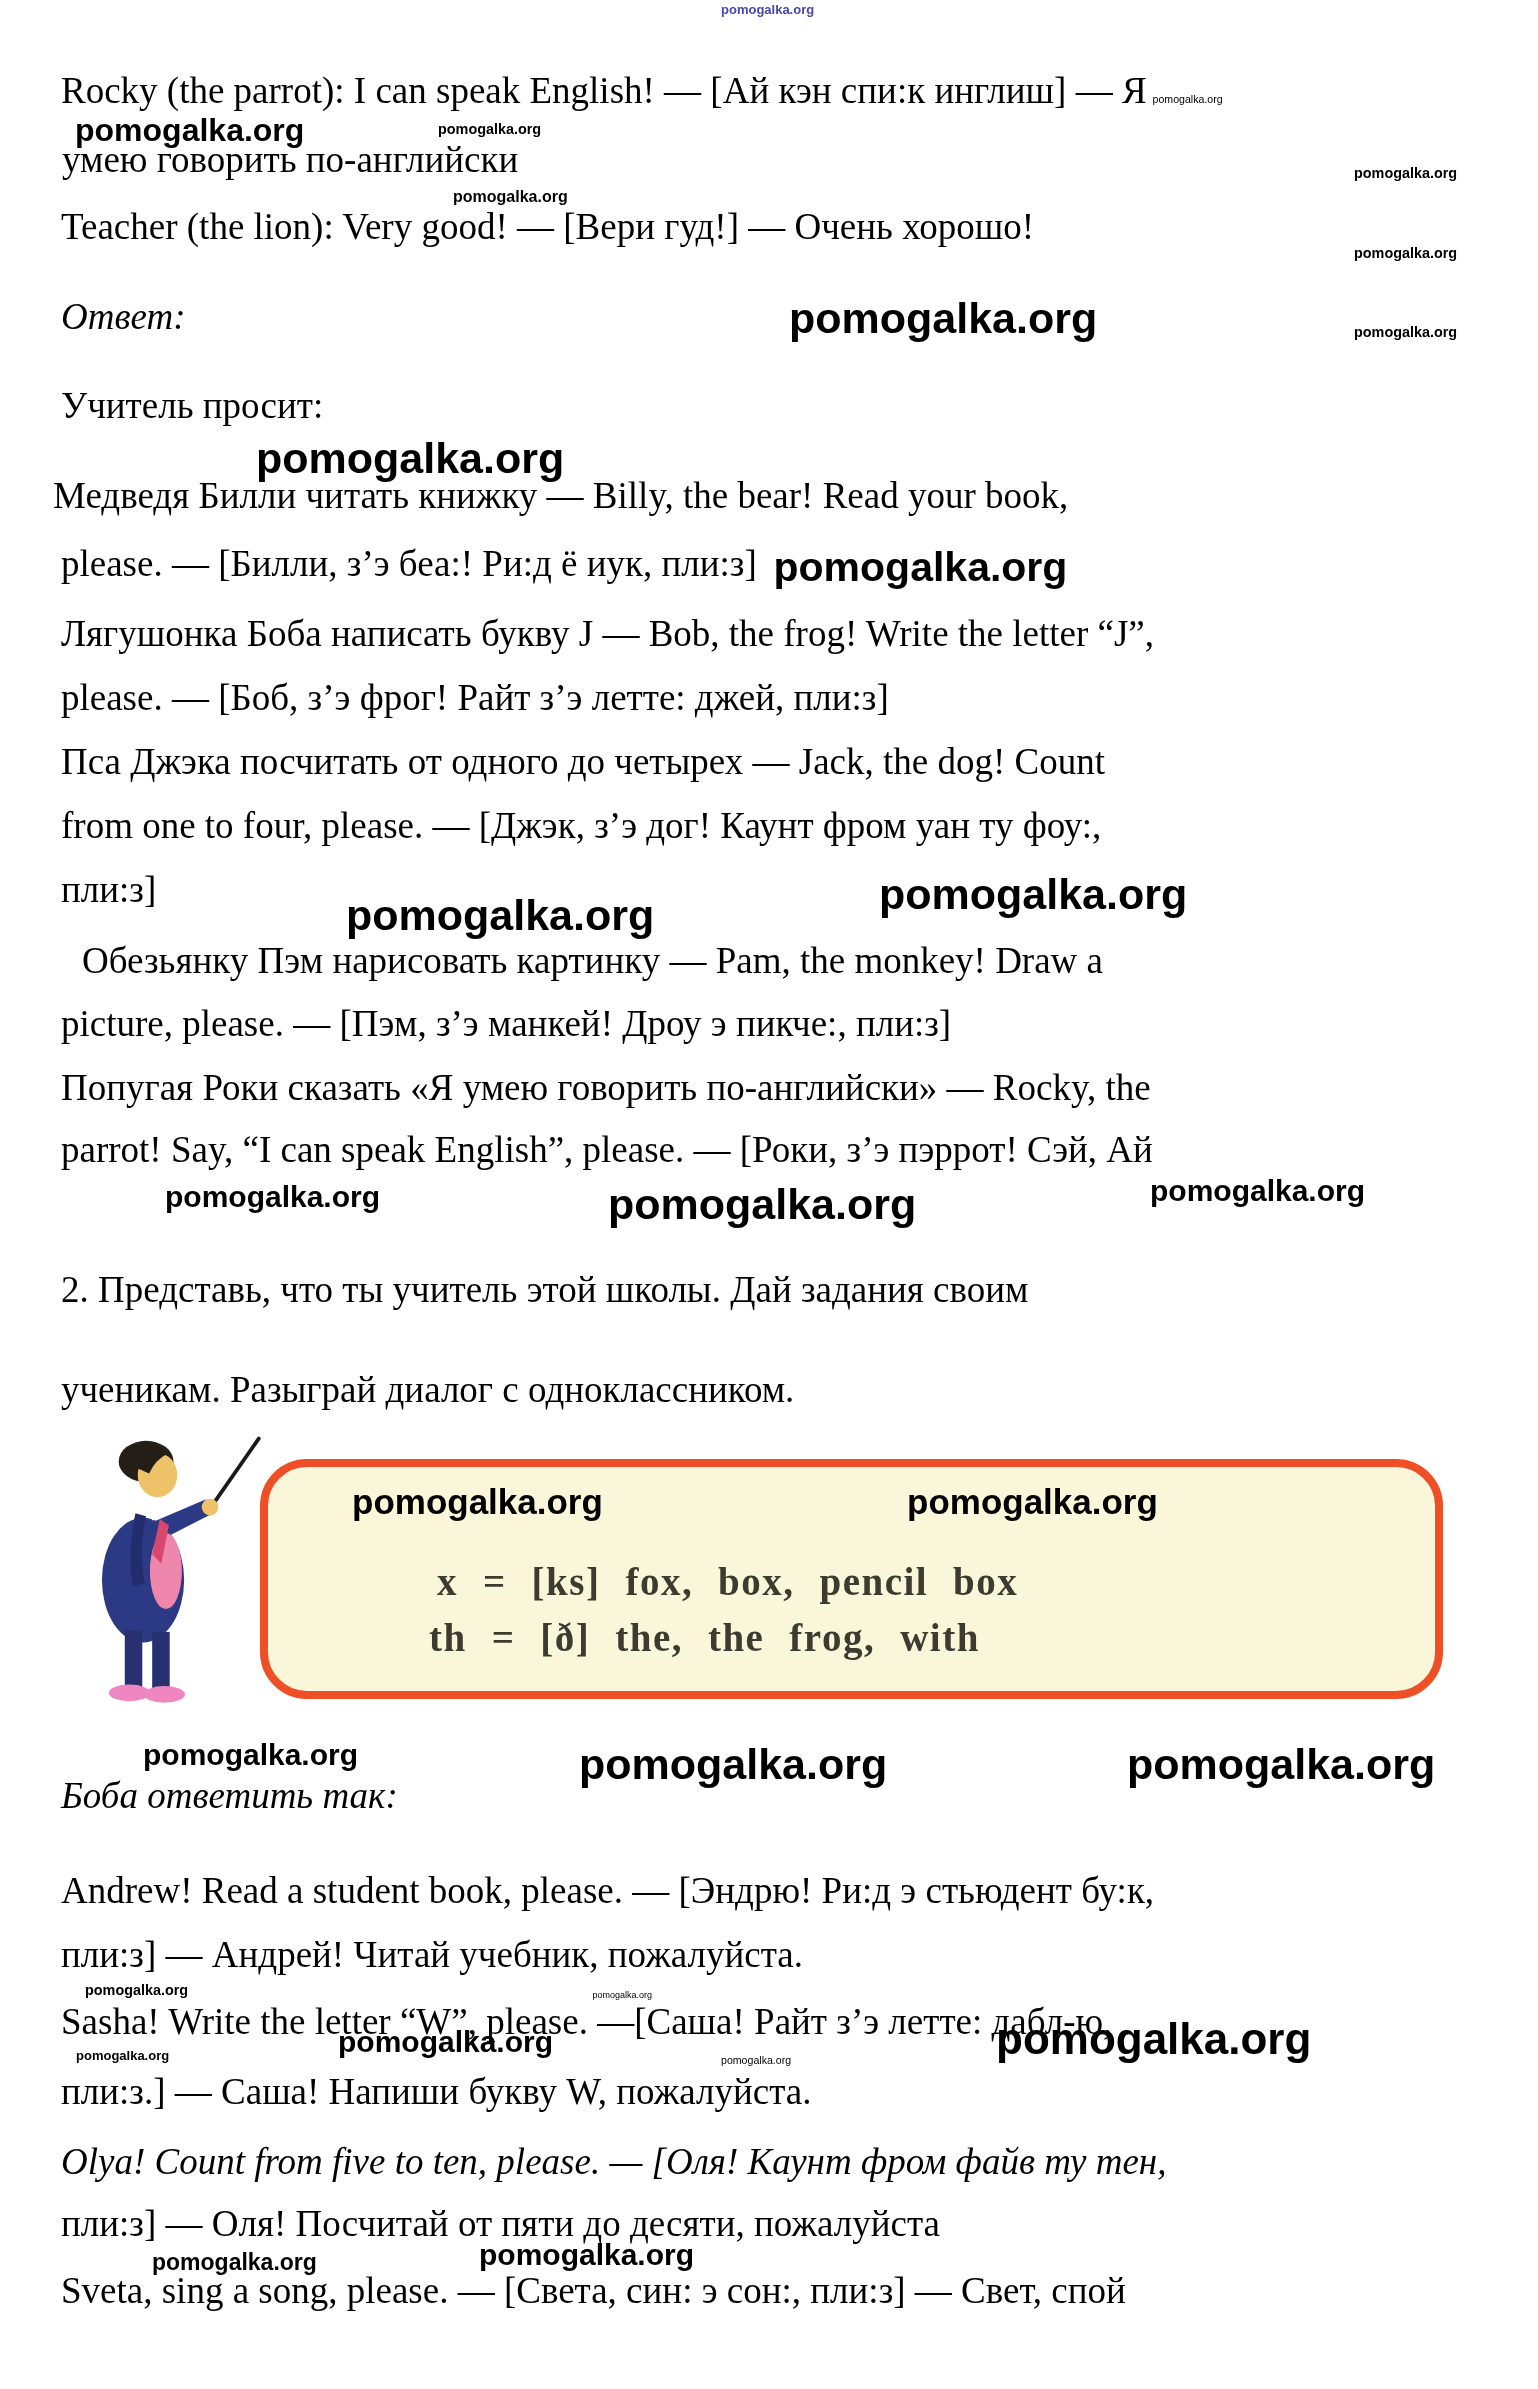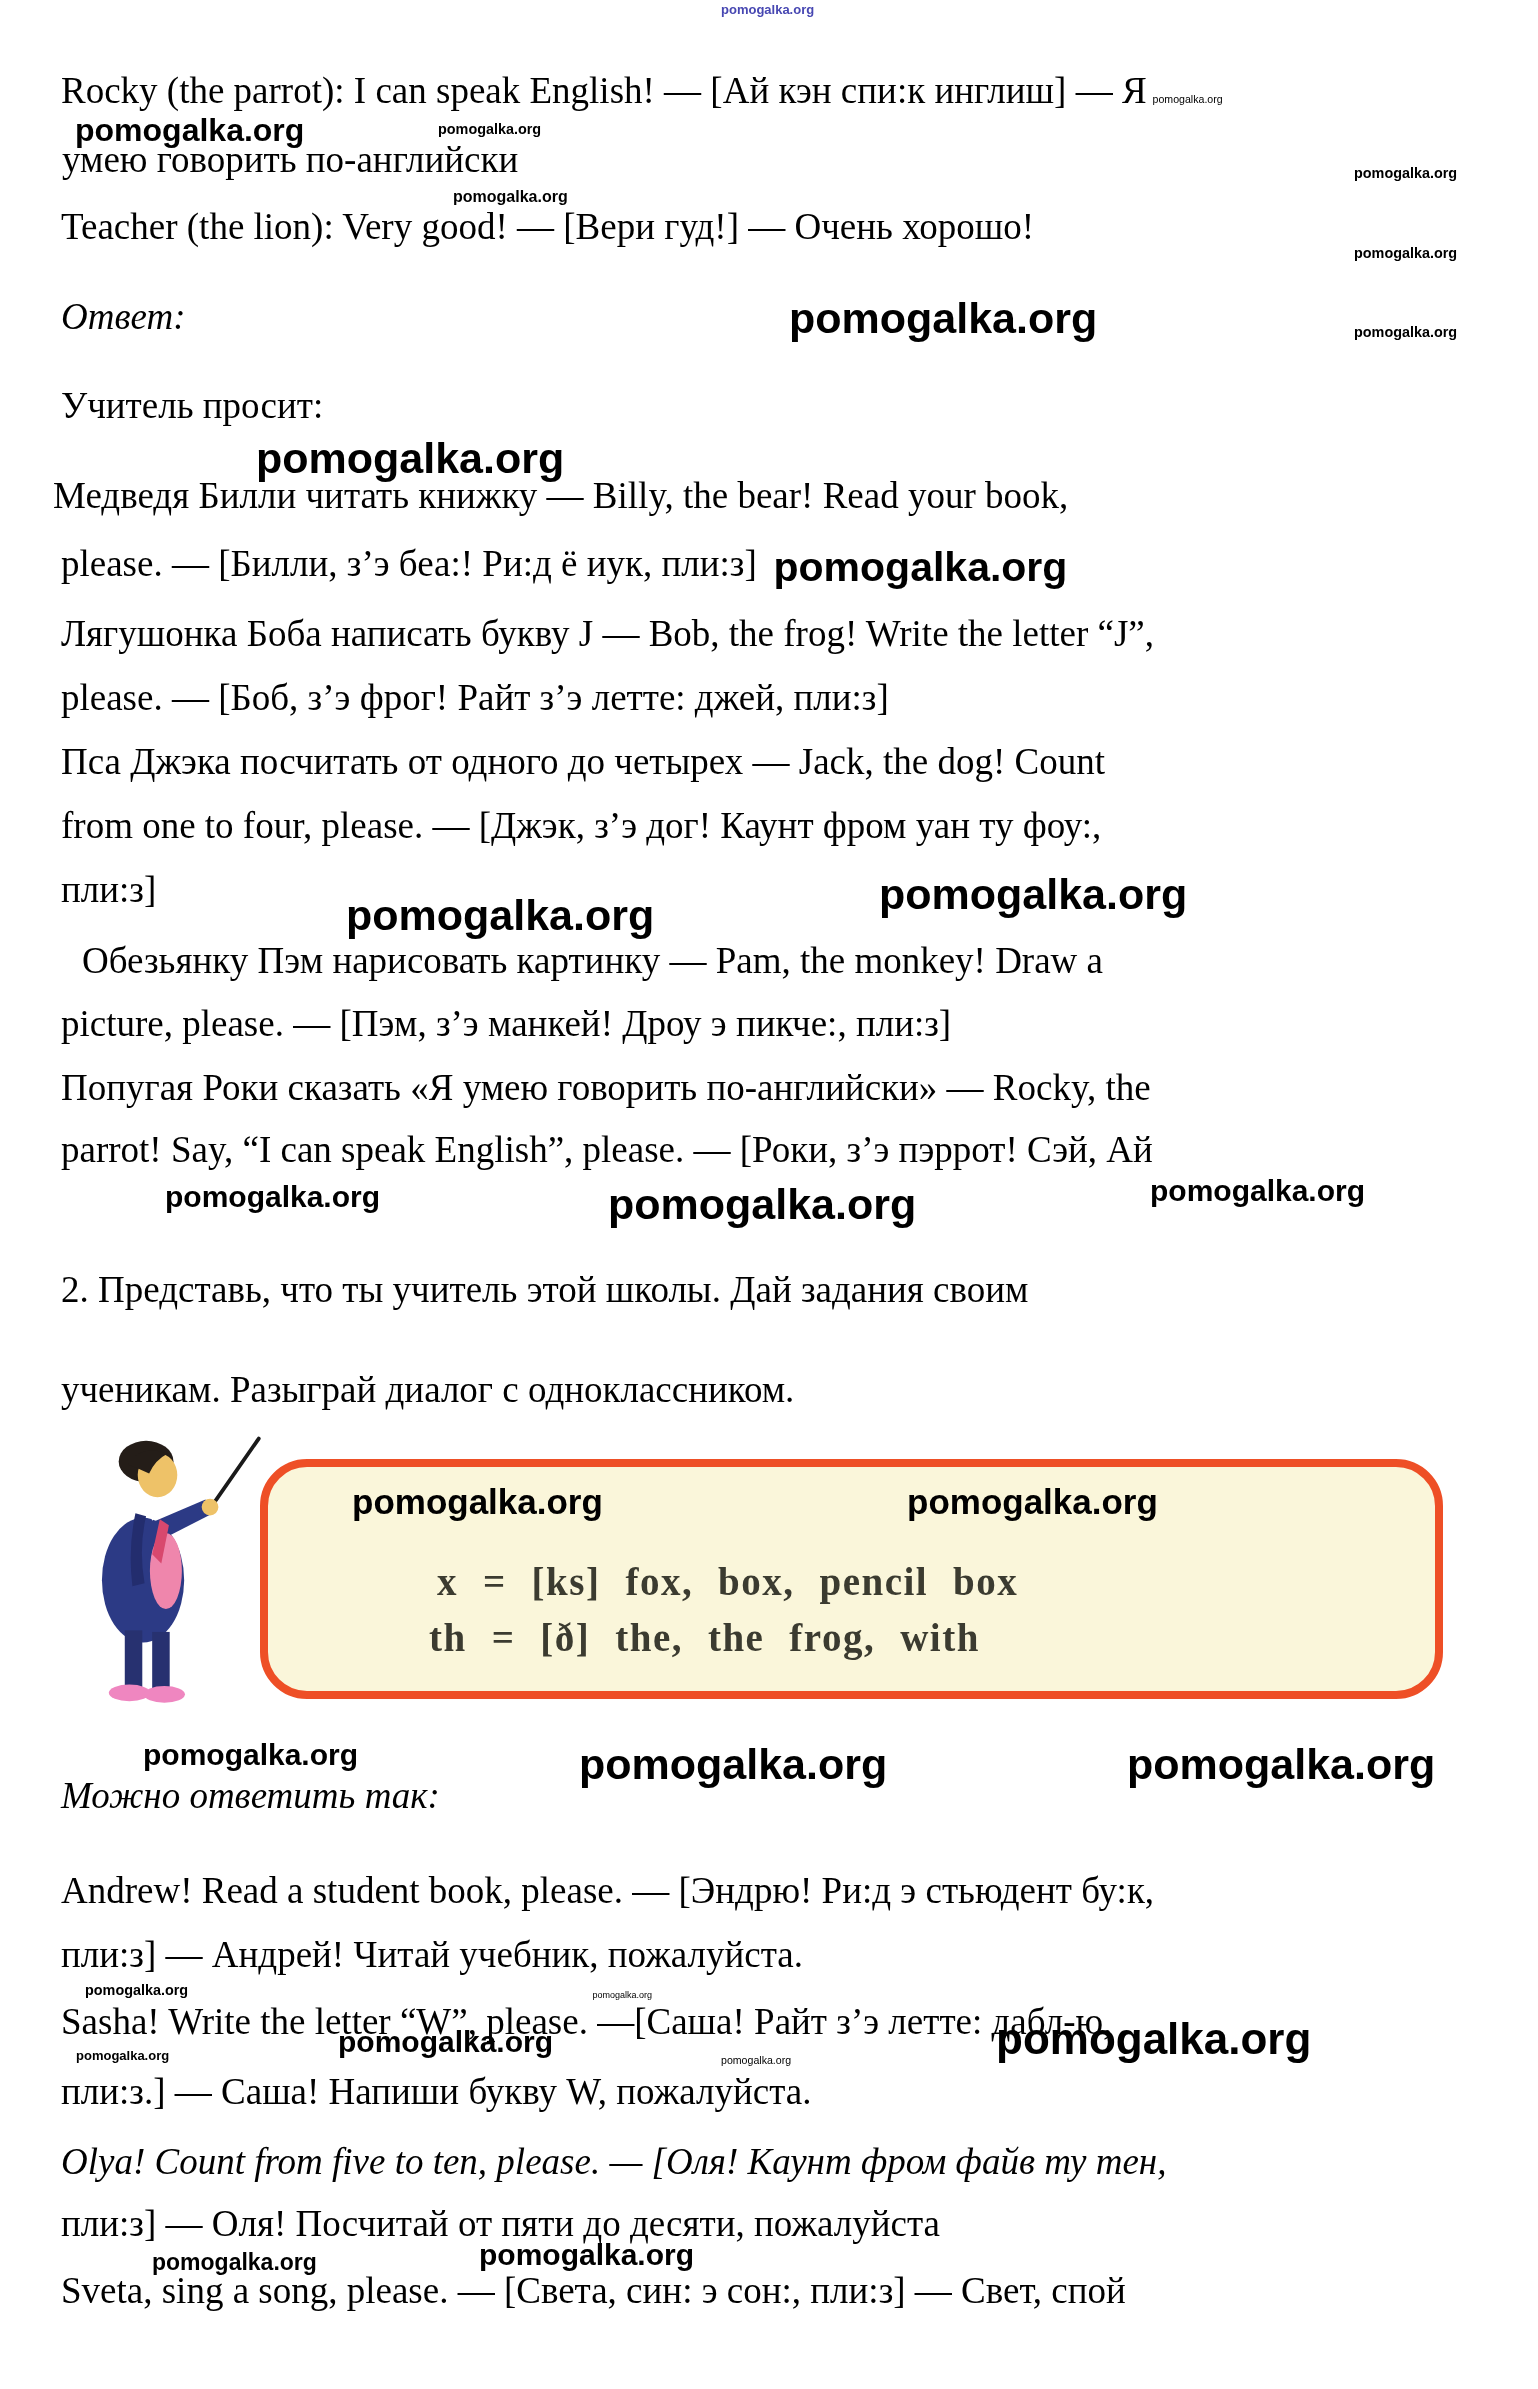--- a/index.html
+++ b/index.html
@@ -155,21 +155,21 @@
     <div class="wm" style="left:84px;top:16.7px;font-size:35px;">pomogalka.org</div>
     <div class="wm" style="left:639px;top:16.7px;font-size:35px;">pomogalka.org</div>
     <div class="boxline" style="left:169px;top:58px;">x = [ks] fox, box, pencil box</div>
     <div class="boxline" style="left:161px;top:114px;">th = [ð] the, the frog, with</div>
   </div>
 
   <div class="wm" style="left:143px;top:1740px;font-size:30px;">pomogalka.org</div>
   <div class="wm" style="left:579px;top:1743px;font-size:43px;">pomogalka.org</div>
   <div class="wm" style="left:1127px;top:1743px;font-size:43px;">pomogalka.org</div>
 
-  <div class="line italic" style="left:61px;top:1776px;">Можно ответить так:</div>
+  <div class="line italic" style="left:61px;top:1776px;">Боба ответить так:</div>
 
   <div class="line" style="left:61px;top:1871px;">Andrew! Read a student book, please. — [Эндрю! Ри:д э стьюдент бу:к,</div>
   <div class="line" style="left:61px;top:1935px;">пли:з] — Андрей! Читай учебник, пожалуйста.</div>
 
   <div class="wm" style="left:85px;top:1983px;font-size:14.4px;font-weight:600;">pomogalka.org</div>
 
   <div class="line" style="left:61px;top:2002px;">
     <span>Sasha! Write the letter “W”, please. </span><span class="dash-stack"><span class="tiny-over">pomogalka.org</span><span>—</span></span><span>[Саша! Райт з’э летте: дабл-ю,</span>
   </div>
 

